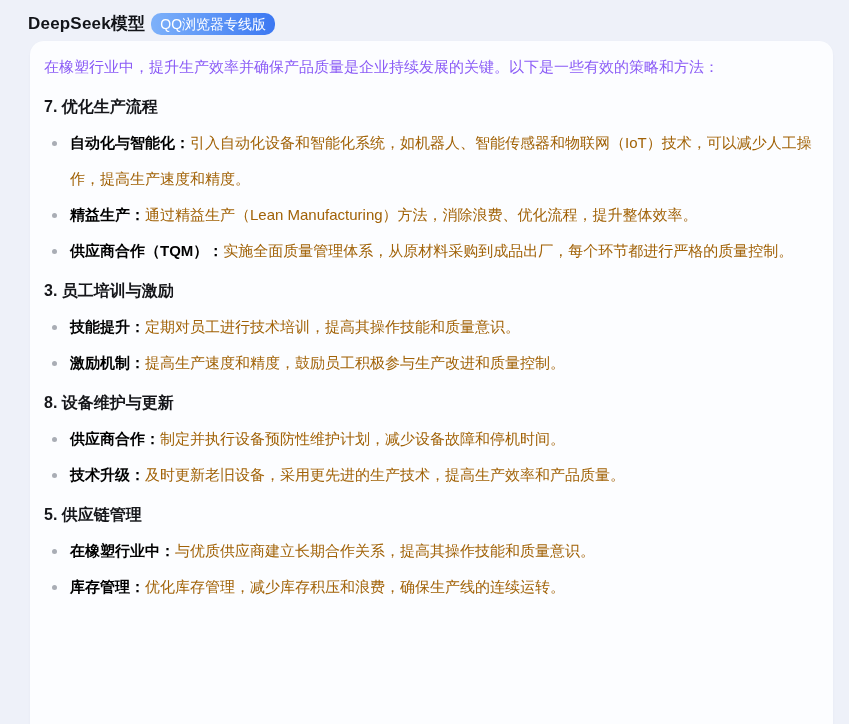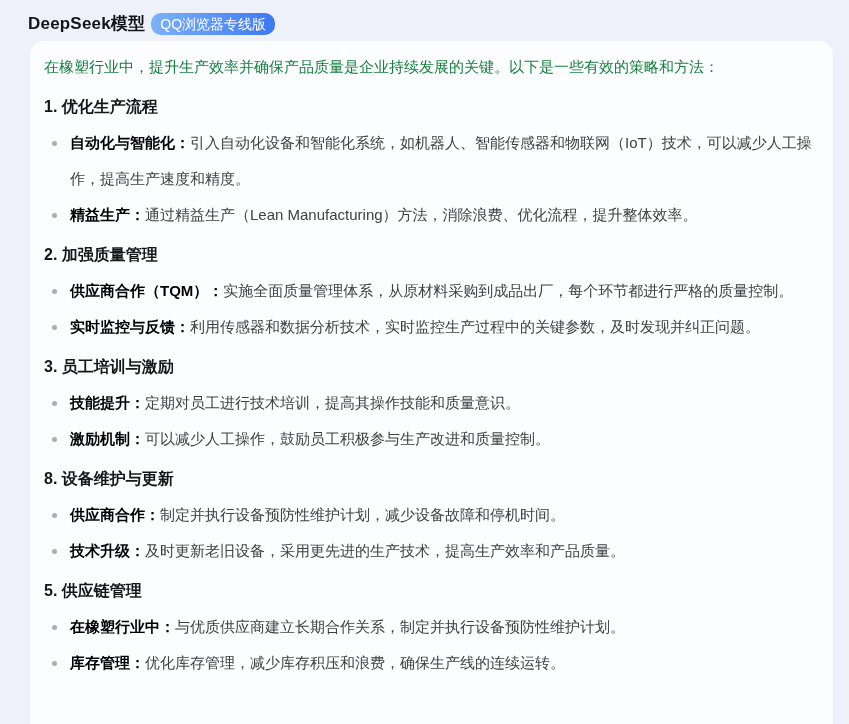--- a/index.html
+++ b/index.html
@@ -28,84 +28,82 @@
   }
   .card {
     margin: 7px 16px 0 30px;
     width: 803px; height: 700px;
     background: #fcfdff;
     border-radius: 14px;
     padding: 8px 14px 20px 14px;
     box-shadow: 0 1px 2px rgba(130,140,170,0.08);
   }
   .card p.intro {
-    margin: 0; font-size: 15px; line-height: 36px; color: #15803d;
+    margin: 0; font-size: 15px; line-height: 36px; color: #8b5cf6;
   }
   .card h3 {
     margin: 4px 0 0 0;
     font-size: 16px; font-weight: 700; color: #15161a;
     line-height: 36px;
   }
   ul.blist { margin: 0; padding: 0; list-style: none; }
   ul.blist li {
     position: relative;
     margin: 0; padding-left: 26px;
     font-size: 15px; line-height: 36px;
   }
   ul.blist li .dot {
     position: absolute; left: 8px; top: 16px;
     width: 5px; height: 5px; border-radius: 50%;
     background: #a9adb5;
   }
   ul.blist li .term { font-weight: 700; color: #000000; }
-  ul.blist li .desc { color: #404040; text-align: right; }
+  ul.blist li .desc { color: #a16207; text-align: right; }
 </style>
 </head>
 <body>
 
 <div class="header">
   <span class="title">DeepSeek模型</span>
   <span class="badge">QQ浏览器专线版</span>
 </div>
 
 <div class="card">
   <p class="intro">在橡塑行业中，提升生产效率并确保产品质量是企业持续发展的关键。以下是一些有效的策略和方法：</p>
 
   <section>
-    <h3>1. 优化生产流程</h3>
+    <h3>7. 优化生产流程</h3>
     <ul class="blist">
       <li><span class="dot"></span><span class="term">自动化与智能化：</span><span class="desc">引入自动化设备和智能化系统，如机器人、智能传感器和物联网（IoT）技术，可以减少人工操作，提高生产速度和精度。</span></li>
       <li><span class="dot"></span><span class="term">精益生产：</span><span class="desc">通过精益生产（Lean Manufacturing）方法，消除浪费、优化流程，提升整体效率。</span></li>
     </ul>
   </section>
 
   <section>
-    <h3>2. 加强质量管理</h3>
     <ul class="blist">
       <li><span class="dot"></span><span class="term">供应商合作（TQM）：</span><span class="desc">实施全面质量管理体系，从原材料采购到成品出厂，每个环节都进行严格的质量控制。</span></li>
-      <li><span class="dot"></span><span class="term">实时监控与反馈：</span><span class="desc">利用传感器和数据分析技术，实时监控生产过程中的关键参数，及时发现并纠正问题。</span></li>
     </ul>
   </section>
 
   <section>
     <h3>3. 员工培训与激励</h3>
     <ul class="blist">
       <li><span class="dot"></span><span class="term">技能提升：</span><span class="desc">定期对员工进行技术培训，提高其操作技能和质量意识。</span></li>
-      <li><span class="dot"></span><span class="term">激励机制：</span><span class="desc">可以减少人工操作，鼓励员工积极参与生产改进和质量控制。</span></li>
+      <li><span class="dot"></span><span class="term">激励机制：</span><span class="desc">提高生产速度和精度，鼓励员工积极参与生产改进和质量控制。</span></li>
     </ul>
   </section>
 
   <section>
     <h3>8. 设备维护与更新</h3>
     <ul class="blist">
       <li><span class="dot"></span><span class="term">供应商合作：</span><span class="desc">制定并执行设备预防性维护计划，减少设备故障和停机时间。</span></li>
       <li><span class="dot"></span><span class="term">技术升级：</span><span class="desc">及时更新老旧设备，采用更先进的生产技术，提高生产效率和产品质量。</span></li>
     </ul>
   </section>
 
   <section>
     <h3>5. 供应链管理</h3>
     <ul class="blist">
-      <li><span class="dot"></span><span class="term">在橡塑行业中：</span><span class="desc">与优质供应商建立长期合作关系，制定并执行设备预防性维护计划。</span></li>
+      <li><span class="dot"></span><span class="term">在橡塑行业中：</span><span class="desc">与优质供应商建立长期合作关系，提高其操作技能和质量意识。</span></li>
       <li><span class="dot"></span><span class="term">库存管理：</span><span class="desc">优化库存管理，减少库存积压和浪费，确保生产线的连续运转。</span></li>
     </ul>
   </section>
 </div>
 
 </body></html>

